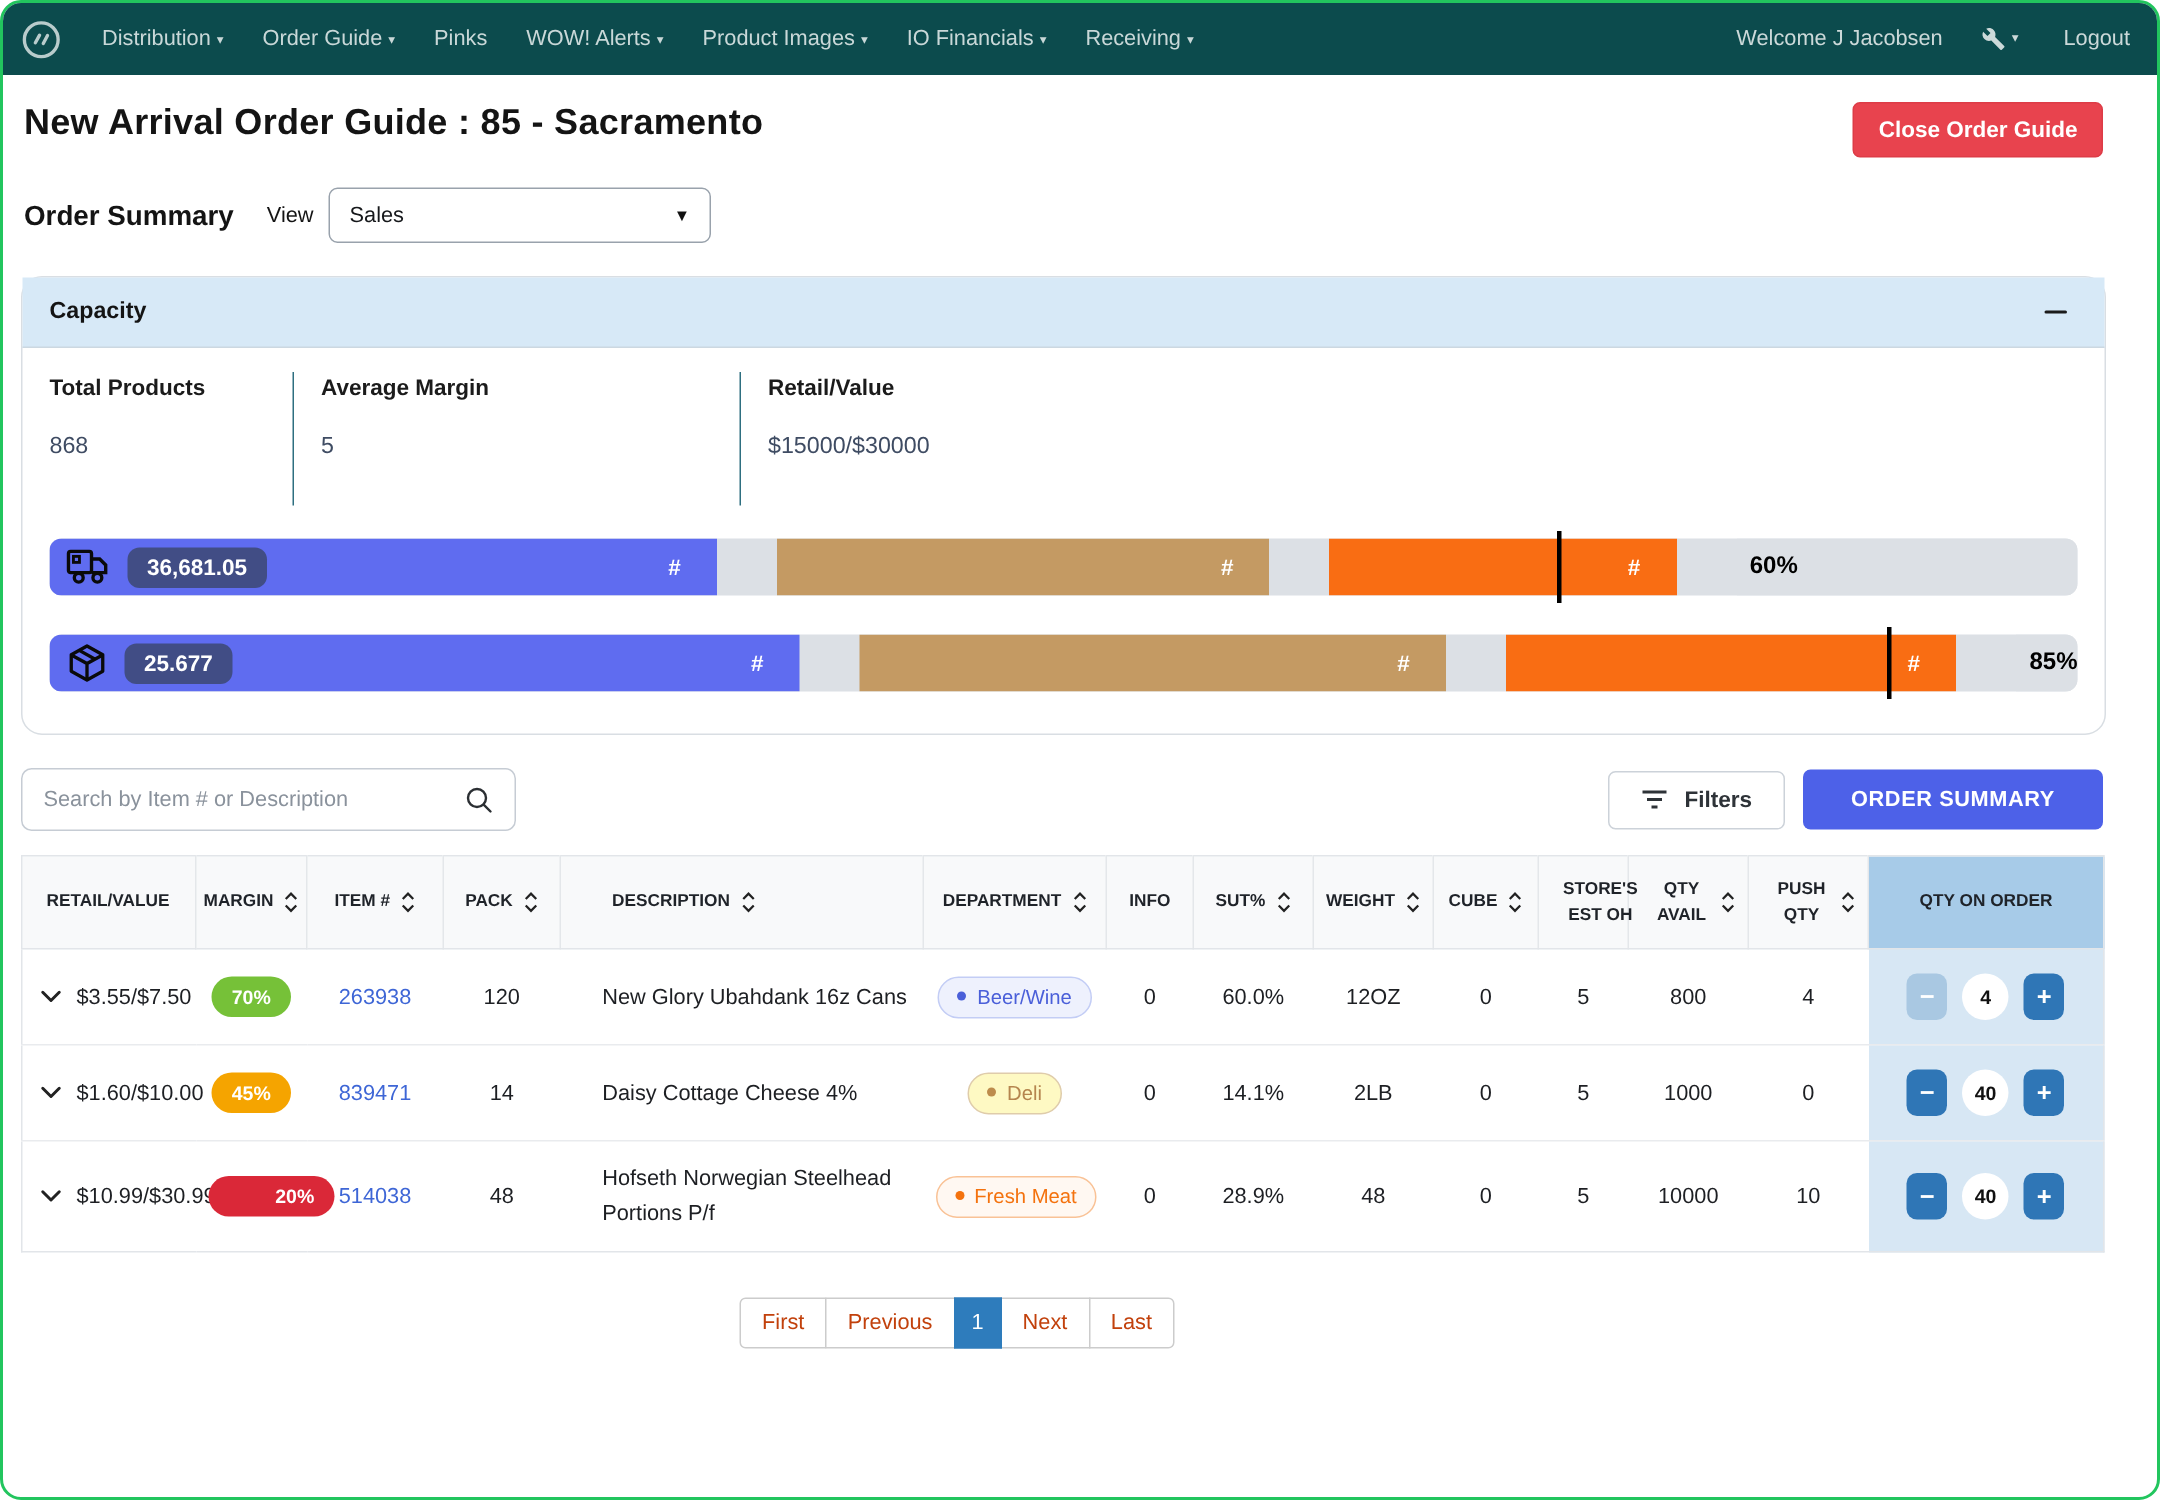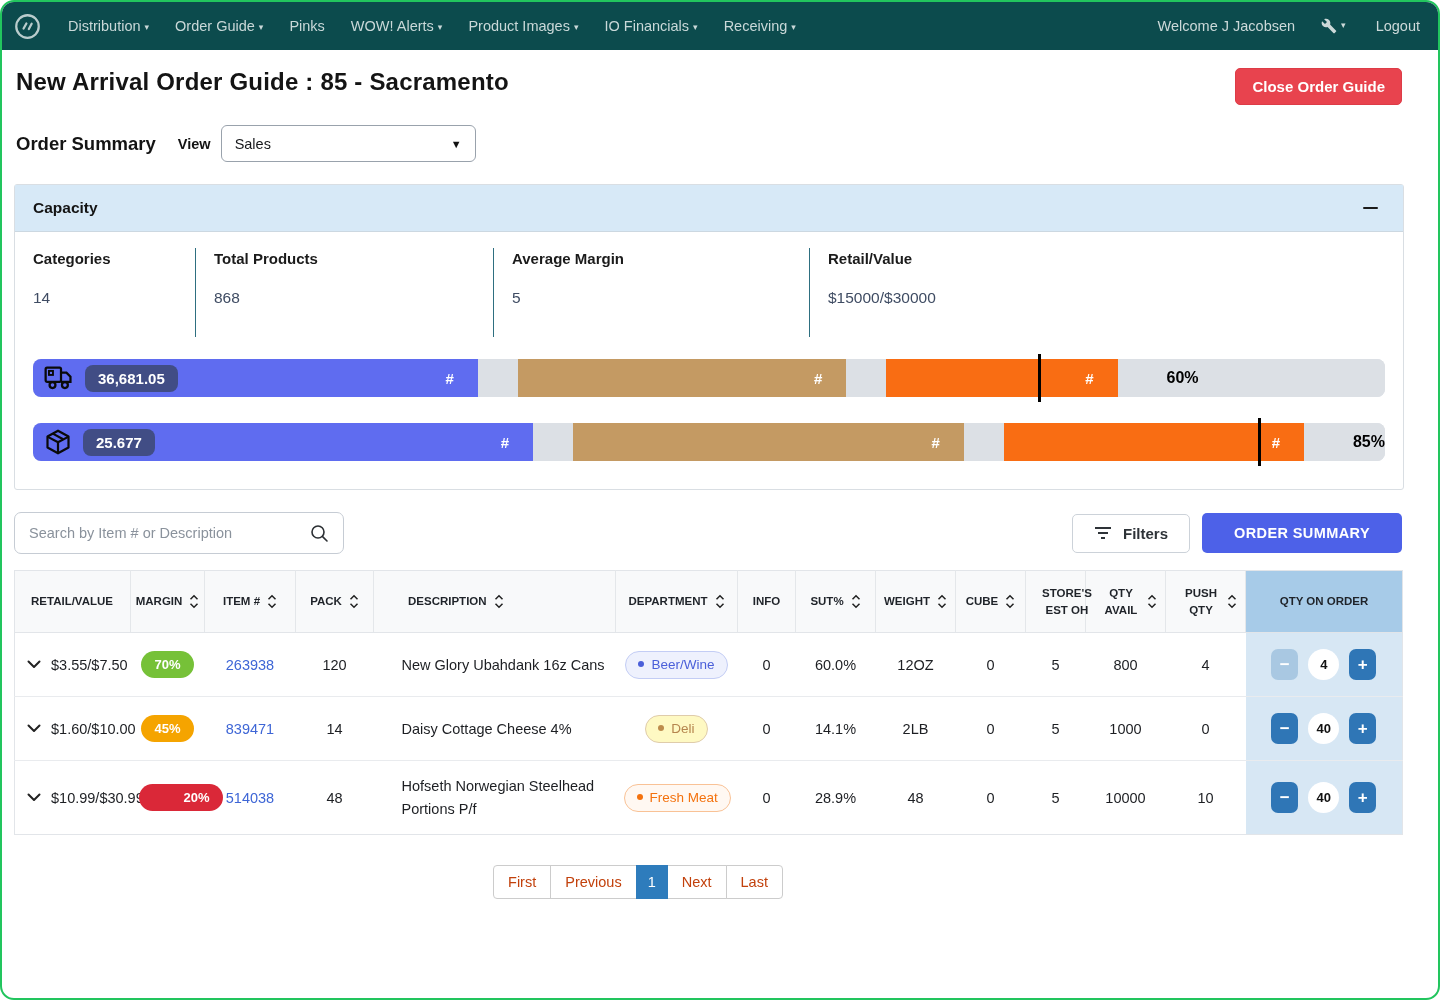--- a/index.html
+++ b/index.html
@@ -18,26 +18,26 @@
   .nav-logout { color:#ccd9d9; font-size:14.5px; cursor:pointer; }
 
   
   .title-row { display:flex; justify-content:space-between; align-items:flex-start; padding:18px 36px 0 14px; }
   .page-title { font-size:24px; font-weight:bold; color:#141414; letter-spacing:.2px; }
   .close-btn { background:#e8434e; border:1px solid #dd3c47; color:#fff; font-weight:bold; font-size:15px; padding:9px 16px; border-radius:5px; cursor:pointer; font-family:inherit; }
 
   
   .summary-row { display:flex; align-items:center; padding:20px 14px 0; }
   .summary-title { font-size:18.5px; font-weight:bold; color:#141414; }
-  .view-label { font-size:14.5px; font-weight:bold; color:#141414; margin-left:22px; }
+  .view-label { font-size:14.5px; font-weight:normal; color:#141414; margin-left:22px; }
   .view-select { width:255px; height:37px; margin-left:10px; border:1px solid #99a2ac; border-radius:6px; display:flex; align-items:center; justify-content:space-between; padding:0 13px; font-size:14.5px; color:#16181b; cursor:pointer; background:#fff; }
   .view-arrow { font-size:11px; color:#111; }
 
   
-  .capacity { margin:22px 34px 0 12px; border:1px solid #d9dee3; border-radius:3px; }
+  .capacity { margin:22px 34px 0 12px; border:1px solid #d9dee3; border-radius:14px; }
   .cap-header { background:#d7e9f7; padding:13px 18px; display:flex; justify-content:space-between; align-items:center; border-bottom:1px solid #ccd8e1; }
   .cap-title { font-size:15.5px; font-weight:bold; color:#141414; }
   .collapse-btn { width:30px; height:20px; display:flex; align-items:center; justify-content:center; cursor:pointer; }
   .collapse-bar { width:15px; height:2.5px; background:#1b1b1b; border-radius:1px; }
   .cap-stats { display:grid; grid-template-columns:181px 298px 316px 1fr; padding:16px 0 6px; }
   .stat { padding:2px 0 30px 18px; }
   .stat.divided { border-right:1px solid #2e6f80; }
   .stat-label { font-size:15px; font-weight:bold; color:#1b1b1b; margin-bottom:22px; }
   .stat-value { font-size:15.5px; color:#3f4c63; }
   .cap-bars { padding:16px 18px 28px; display:flex; flex-direction:column; gap:26px; }
@@ -156,24 +156,20 @@
   <div class="capacity">
     <div class="cap-header">
       <span class="cap-title">Capacity</span>
       <span class="collapse-btn">
           <span class="collapse-bar"></span>
         </span>
     </div>
 
     <div class="cap-stats">
       <div class="stat divided">
-        <div class="stat-label">Categories</div>
-        <div class="stat-value">14</div>
-      </div>
-      <div class="stat divided">
         <div class="stat-label">Total Products</div>
         <div class="stat-value">868</div>
       </div>
       <div class="stat divided">
         <div class="stat-label">Average Margin</div>
         <div class="stat-value">5</div>
       </div>
       <div class="stat">
         <div class="stat-label">Retail/Value</div>
         <div class="stat-value">$15000/$30000</div>

